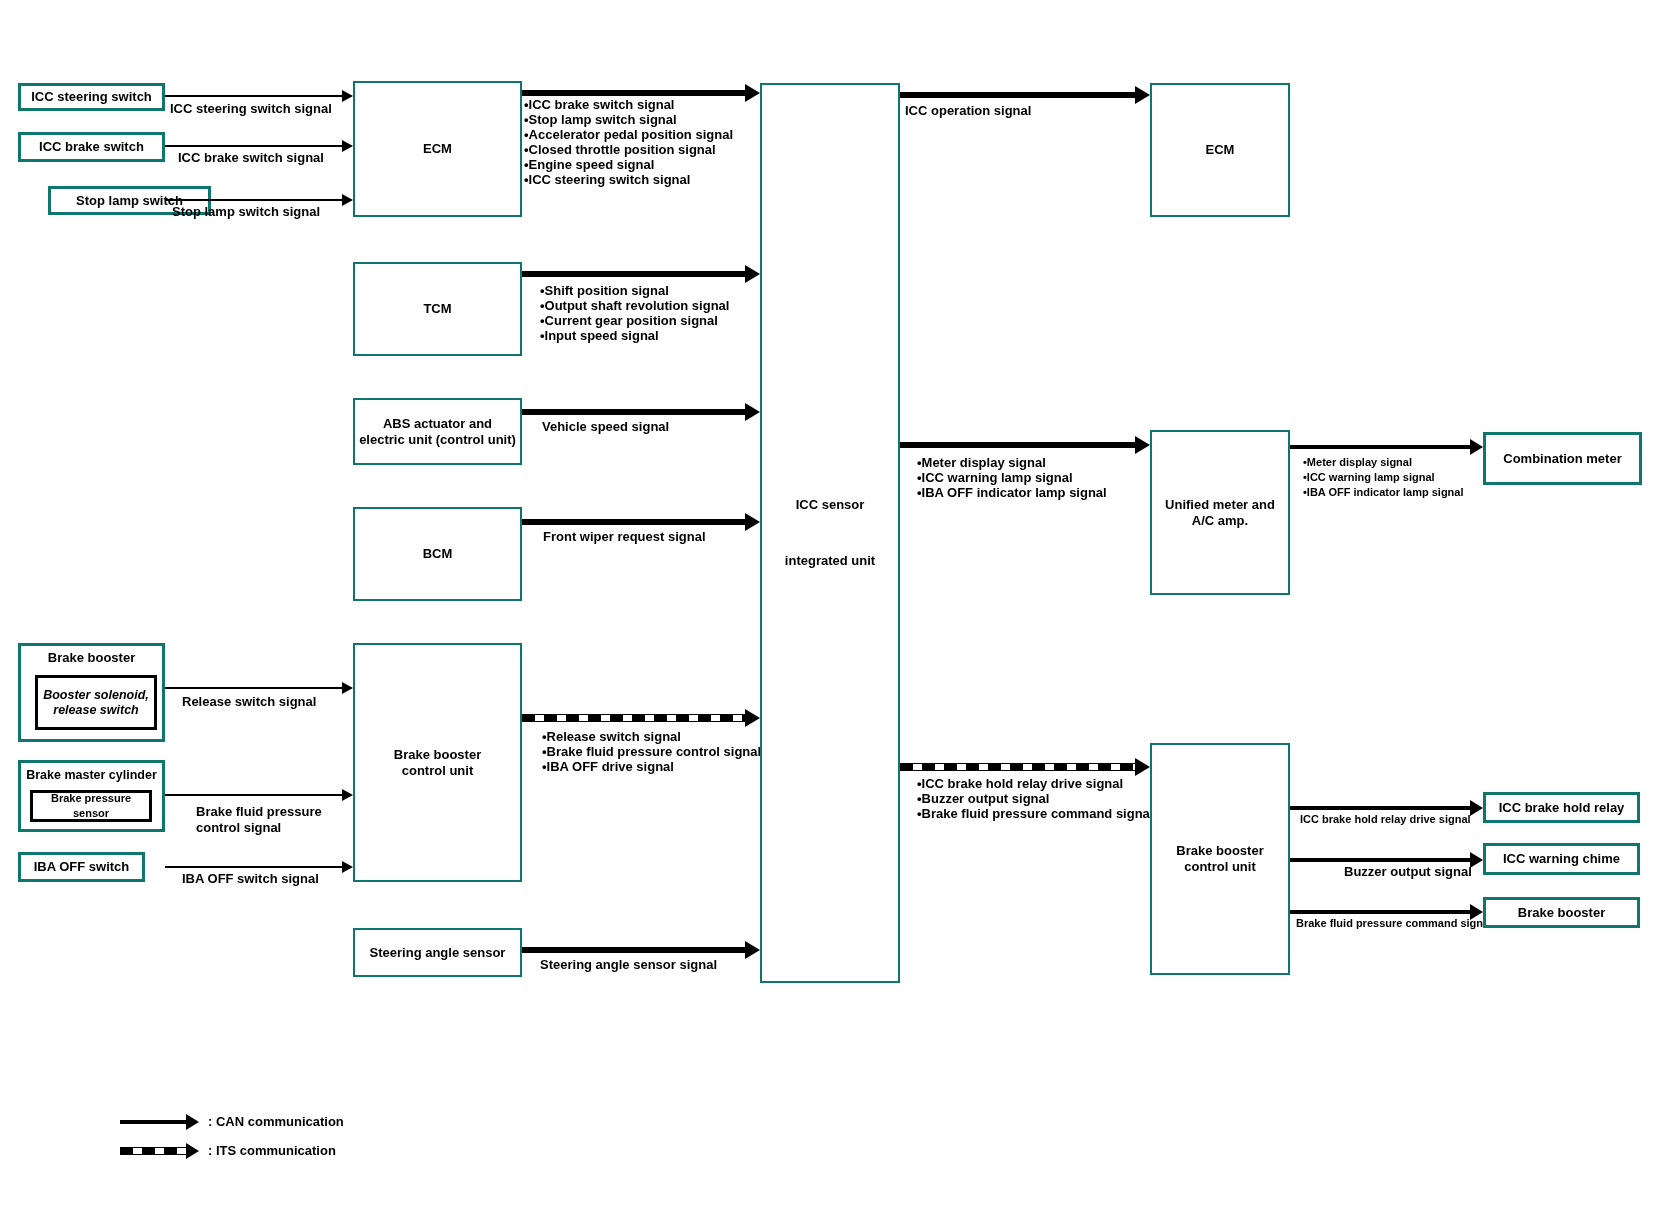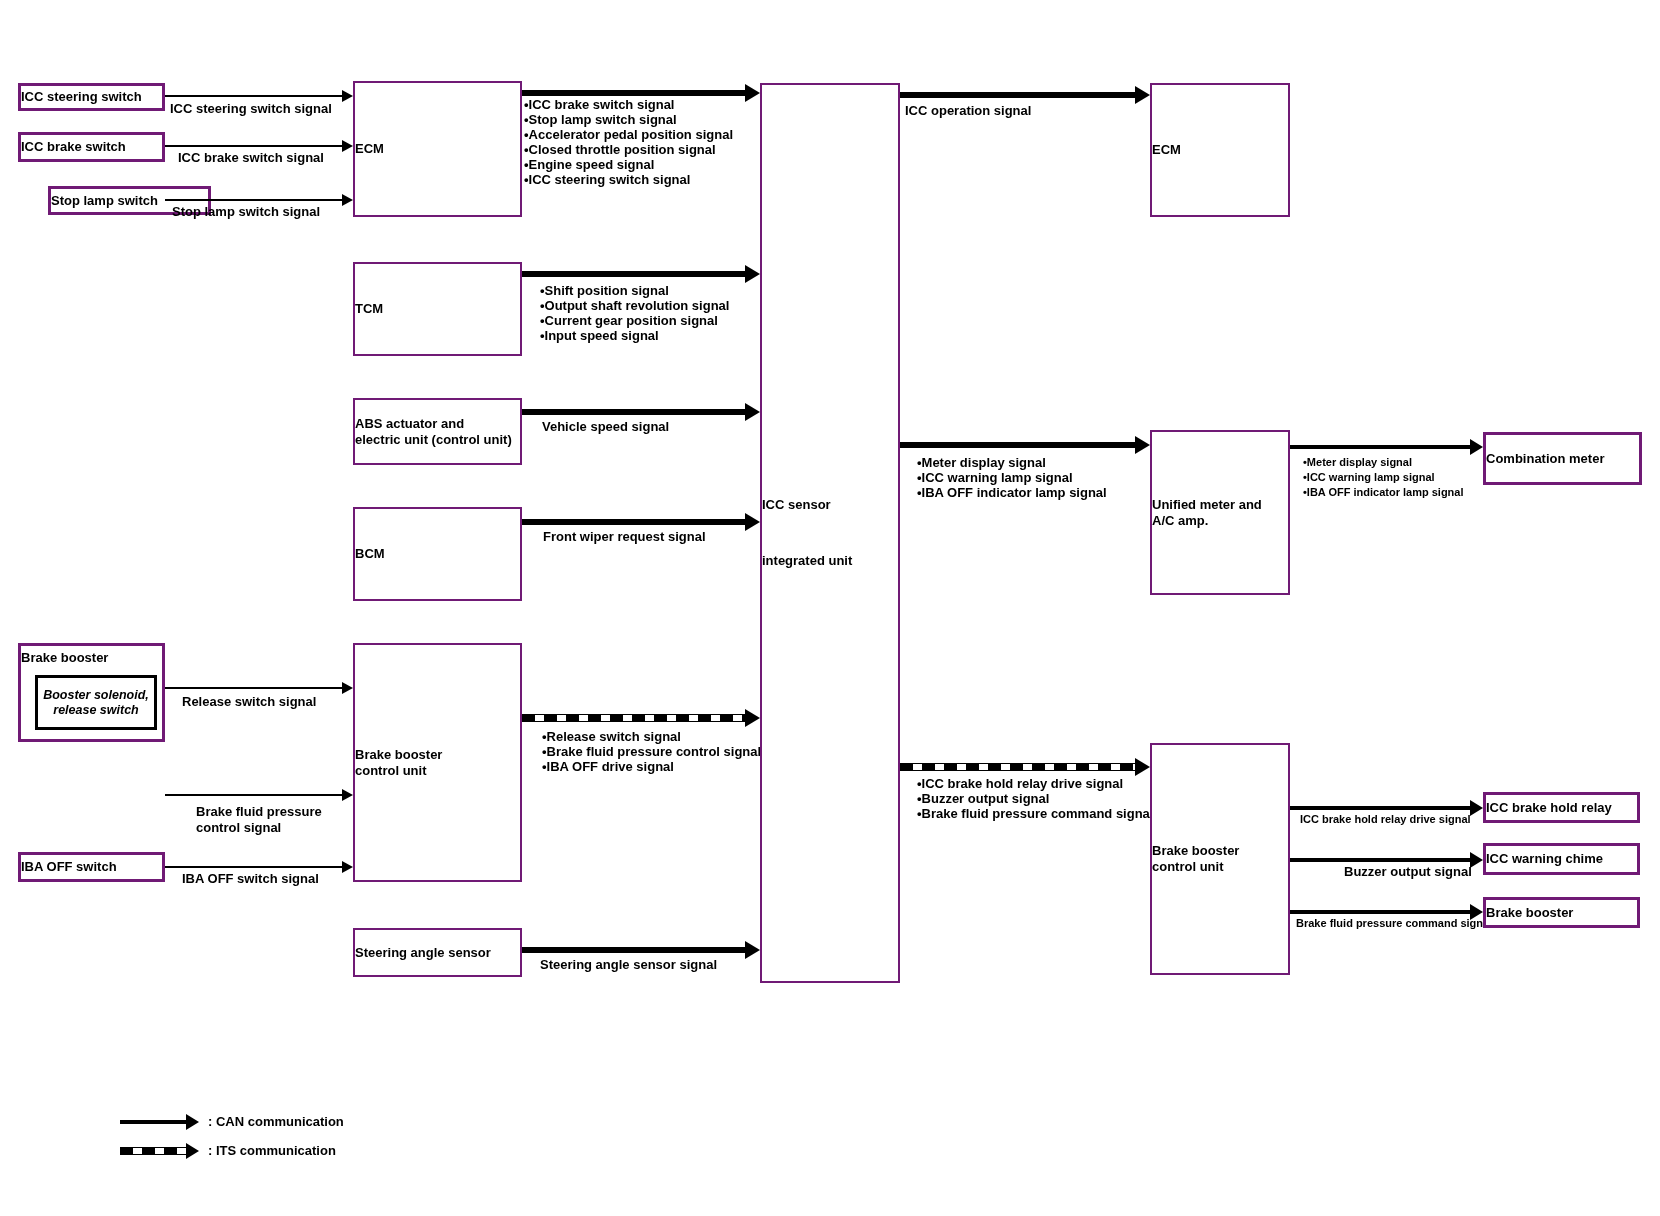--- a/index.html
+++ b/index.html
@@ -2,22 +2,22 @@
 <html><head>
 <meta charset="utf-8">
 <style>
   html,body{margin:0;padding:0;background:#fff;}
   #canvas{
     position:relative;width:1660px;height:1216px;background:#ffffff;
     font-family:"Liberation Sans",sans-serif;font-weight:bold;color:#000;
     overflow:hidden;
   }
   .box{
-    position:absolute;border:2px solid #701a75;background:#fff;
-    display:flex;flex-direction:column;align-items:flex-start;justify-content:center;
+    position:absolute;border:2px solid #0f766e;background:#fff;
+    display:flex;flex-direction:column;align-items:center;justify-content:center;
     text-align:center;font-size:13px;line-height:16px;box-sizing:border-box;
   }
   .box.b3{border-width:3px;}
   .box.topalign{justify-content:flex-start;}
   .line{position:absolute;background:#000;}
   .thin{height:2px;}
   .thick{height:6px;}
   .mid{height:4px;}
   .its{
     position:absolute;height:8px;box-sizing:border-box;
@@ -113,28 +113,34 @@
     <div class="outlbl">Brake booster</div>
     <div class="innerbox" style="left:14px;top:29px;width:122px;height:55px;font-style:italic;">
       <span>Booster solenoid,</span>
       <span>release switch</span>
     </div>
   </div>
   <div class="line thin" style="left:165px;top:687px;width:177px;"></div>
   <div class="head hthin" style="left:342px;top:682px;"></div>
   <div class="lbl" style="left:182px;top:694px;">Release switch signal</div>
 
+  <div class="box b3 topalign" style="left:18px;top:760px;width:147px;height:72px;">
+    <div class="outlbl sm">Brake master cylinder</div>
+    <div class="innerbox" style="left:9px;top:27px;width:122px;height:32px;font-size:11px;">
+      <span>Brake pressure sensor</span>
+    </div>
+  </div>
   <div class="line thin" style="left:165px;top:794px;width:177px;"></div>
   <div class="head hthin" style="left:342px;top:789px;"></div>
   <div class="lbl" style="left:196px;top:804px;">
     <div>Brake fluid pressure</div>
     <div>control signal</div>
   </div>
 
-  <div class="box b3" style="left:18px;top:852px;width:147px;height:30px;">
+  <div class="box b3" style="left:18px;top:852px;width:127px;height:30px;">
     <span>IBA OFF switch</span>
   </div>
   <div class="line thin" style="left:165px;top:866px;width:177px;"></div>
   <div class="head hthin" style="left:342px;top:861px;"></div>
   <div class="lbl" style="left:182px;top:871px;">IBA OFF switch signal</div>
 
   <div class="box" style="left:353px;top:643px;width:169px;height:239px;">
     <span>Brake booster</span>
     <span>control unit</span>
   </div>

